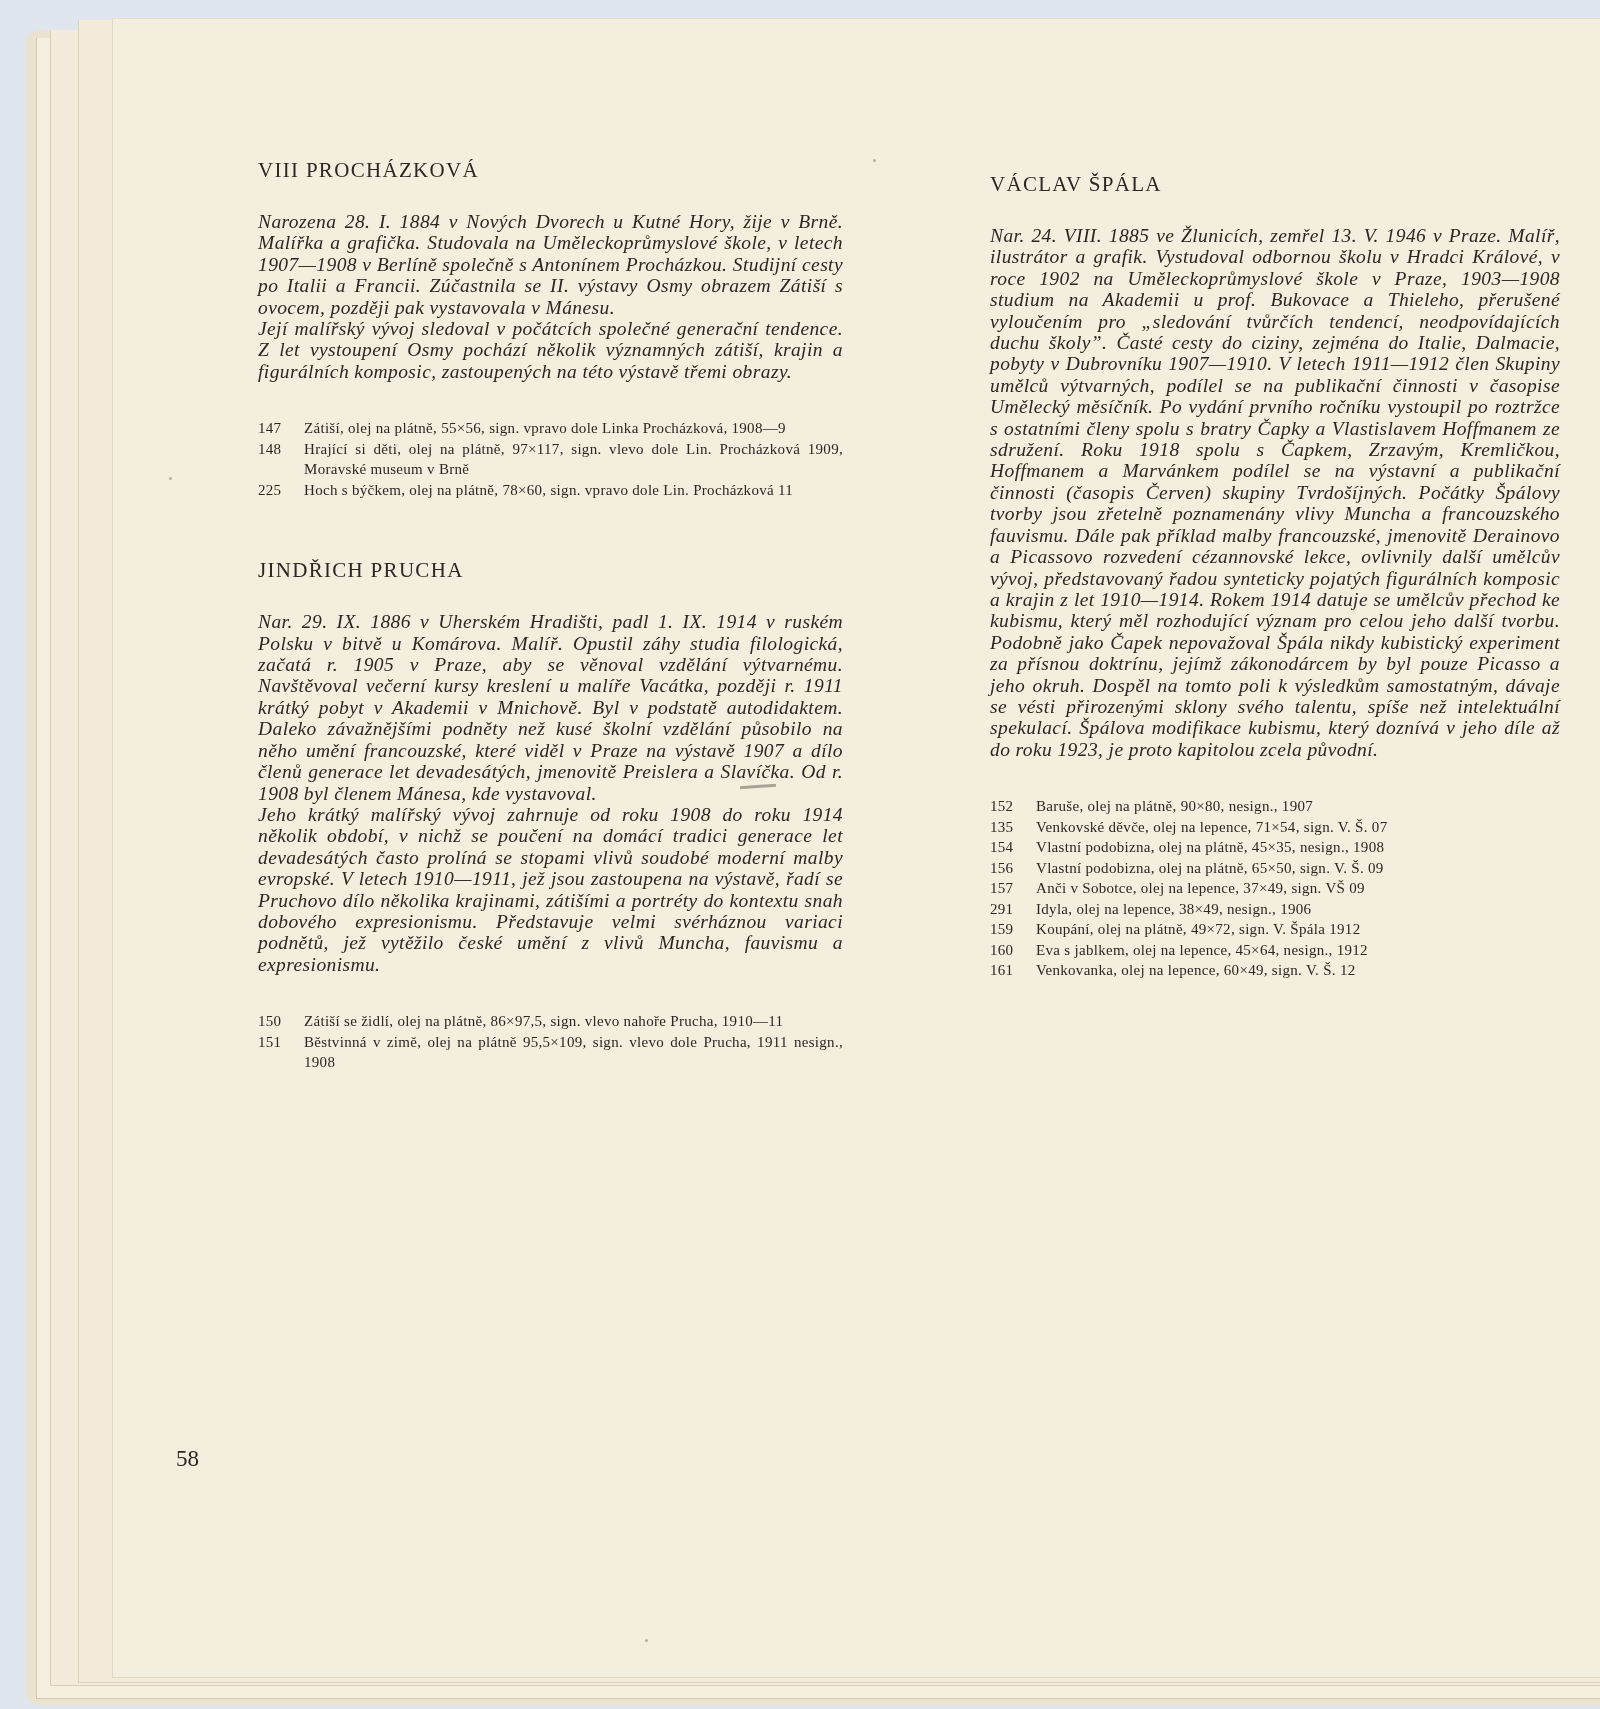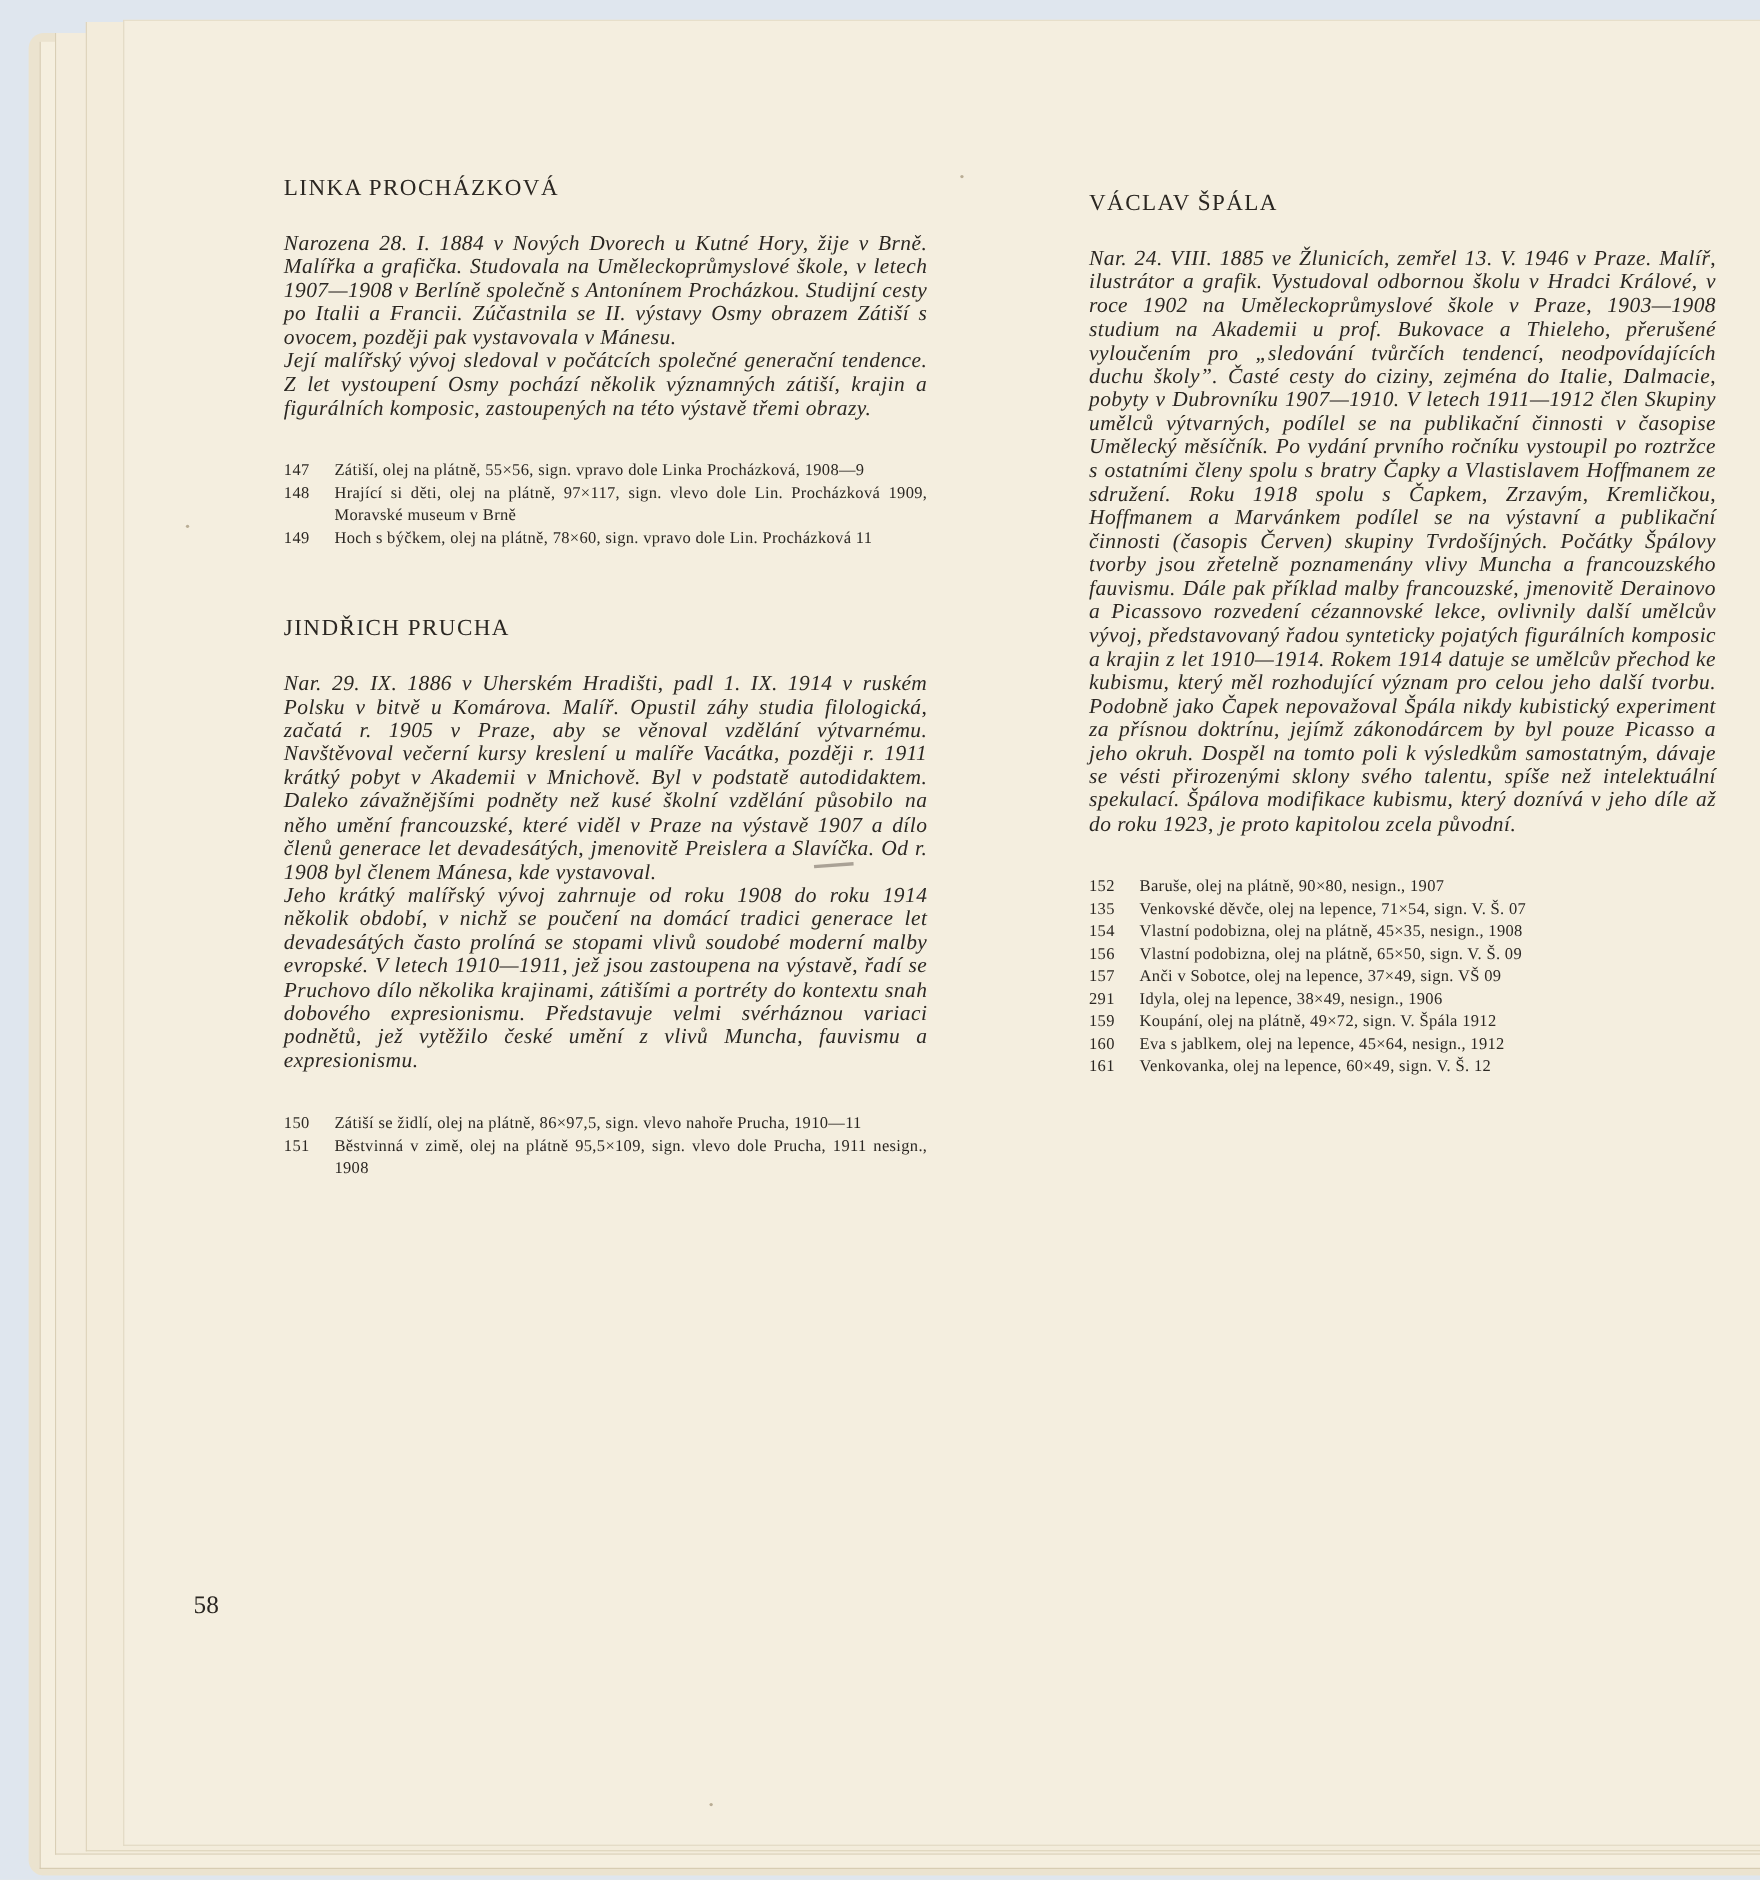--- a/index.html
+++ b/index.html
@@ -69,36 +69,36 @@
 <div class="page">
   <span class="speck" style="left:760px;top:140px"></span>
   <span class="speck" style="left:56px;top:458px"></span>
   <span class="speck" style="left:532px;top:1620px"></span>
 </div>
 <div class="scratch"></div>
 
 <div class="col col-left">
 
   <section>
-    <h2 class="heading">LINKA PROCHÁZKOVÁ</h2>
+    <h2 class="heading">VIII PROCHÁZKOVÁ</h2>
     <div class="bio">
       <p>Narozena 28. I. 1884 v Nových Dvorech u Kutné Hory, žije v Brně. Malířka a grafička. Studovala na Uměleckoprůmyslové škole, v letech 1907—1908 v Berlíně společně s Antonínem Procházkou. Studijní cesty po Italii a Francii. Zúčastnila se II. výstavy Osmy obrazem Zátiší s ovocem, později pak vystavovala v Mánesu.</p>
       <p>Její malířský vývoj sledoval v počátcích společné generační tendence. Z let vystoupení Osmy pochází několik významných zátiší, krajin a figurálních komposic, zastoupených na této výstavě třemi obrazy.</p>
     </div>
     <ul class="catalog">
       <li>
         <span class="num">147</span>
         <span>Zátiší, olej na plátně, 55×56, sign. vpravo dole Linka Procházková, 1908—9</span>
       </li>
       <li>
         <span class="num">148</span>
         <span>Hrající si děti, olej na plátně, 97×117, sign. vlevo dole Lin. Procházková 1909, Moravské museum v Brně</span>
       </li>
       <li>
-        <span class="num">149</span>
+        <span class="num">225</span>
         <span>Hoch s býčkem, olej na plátně, 78×60, sign. vpravo dole Lin. Procházková 11</span>
       </li>
     </ul>
   </section>
 
   <div class="section-gap"></div>
 
   <section>
     <h2 class="heading">JINDŘICH PRUCHA</h2>
     <div class="bio">

